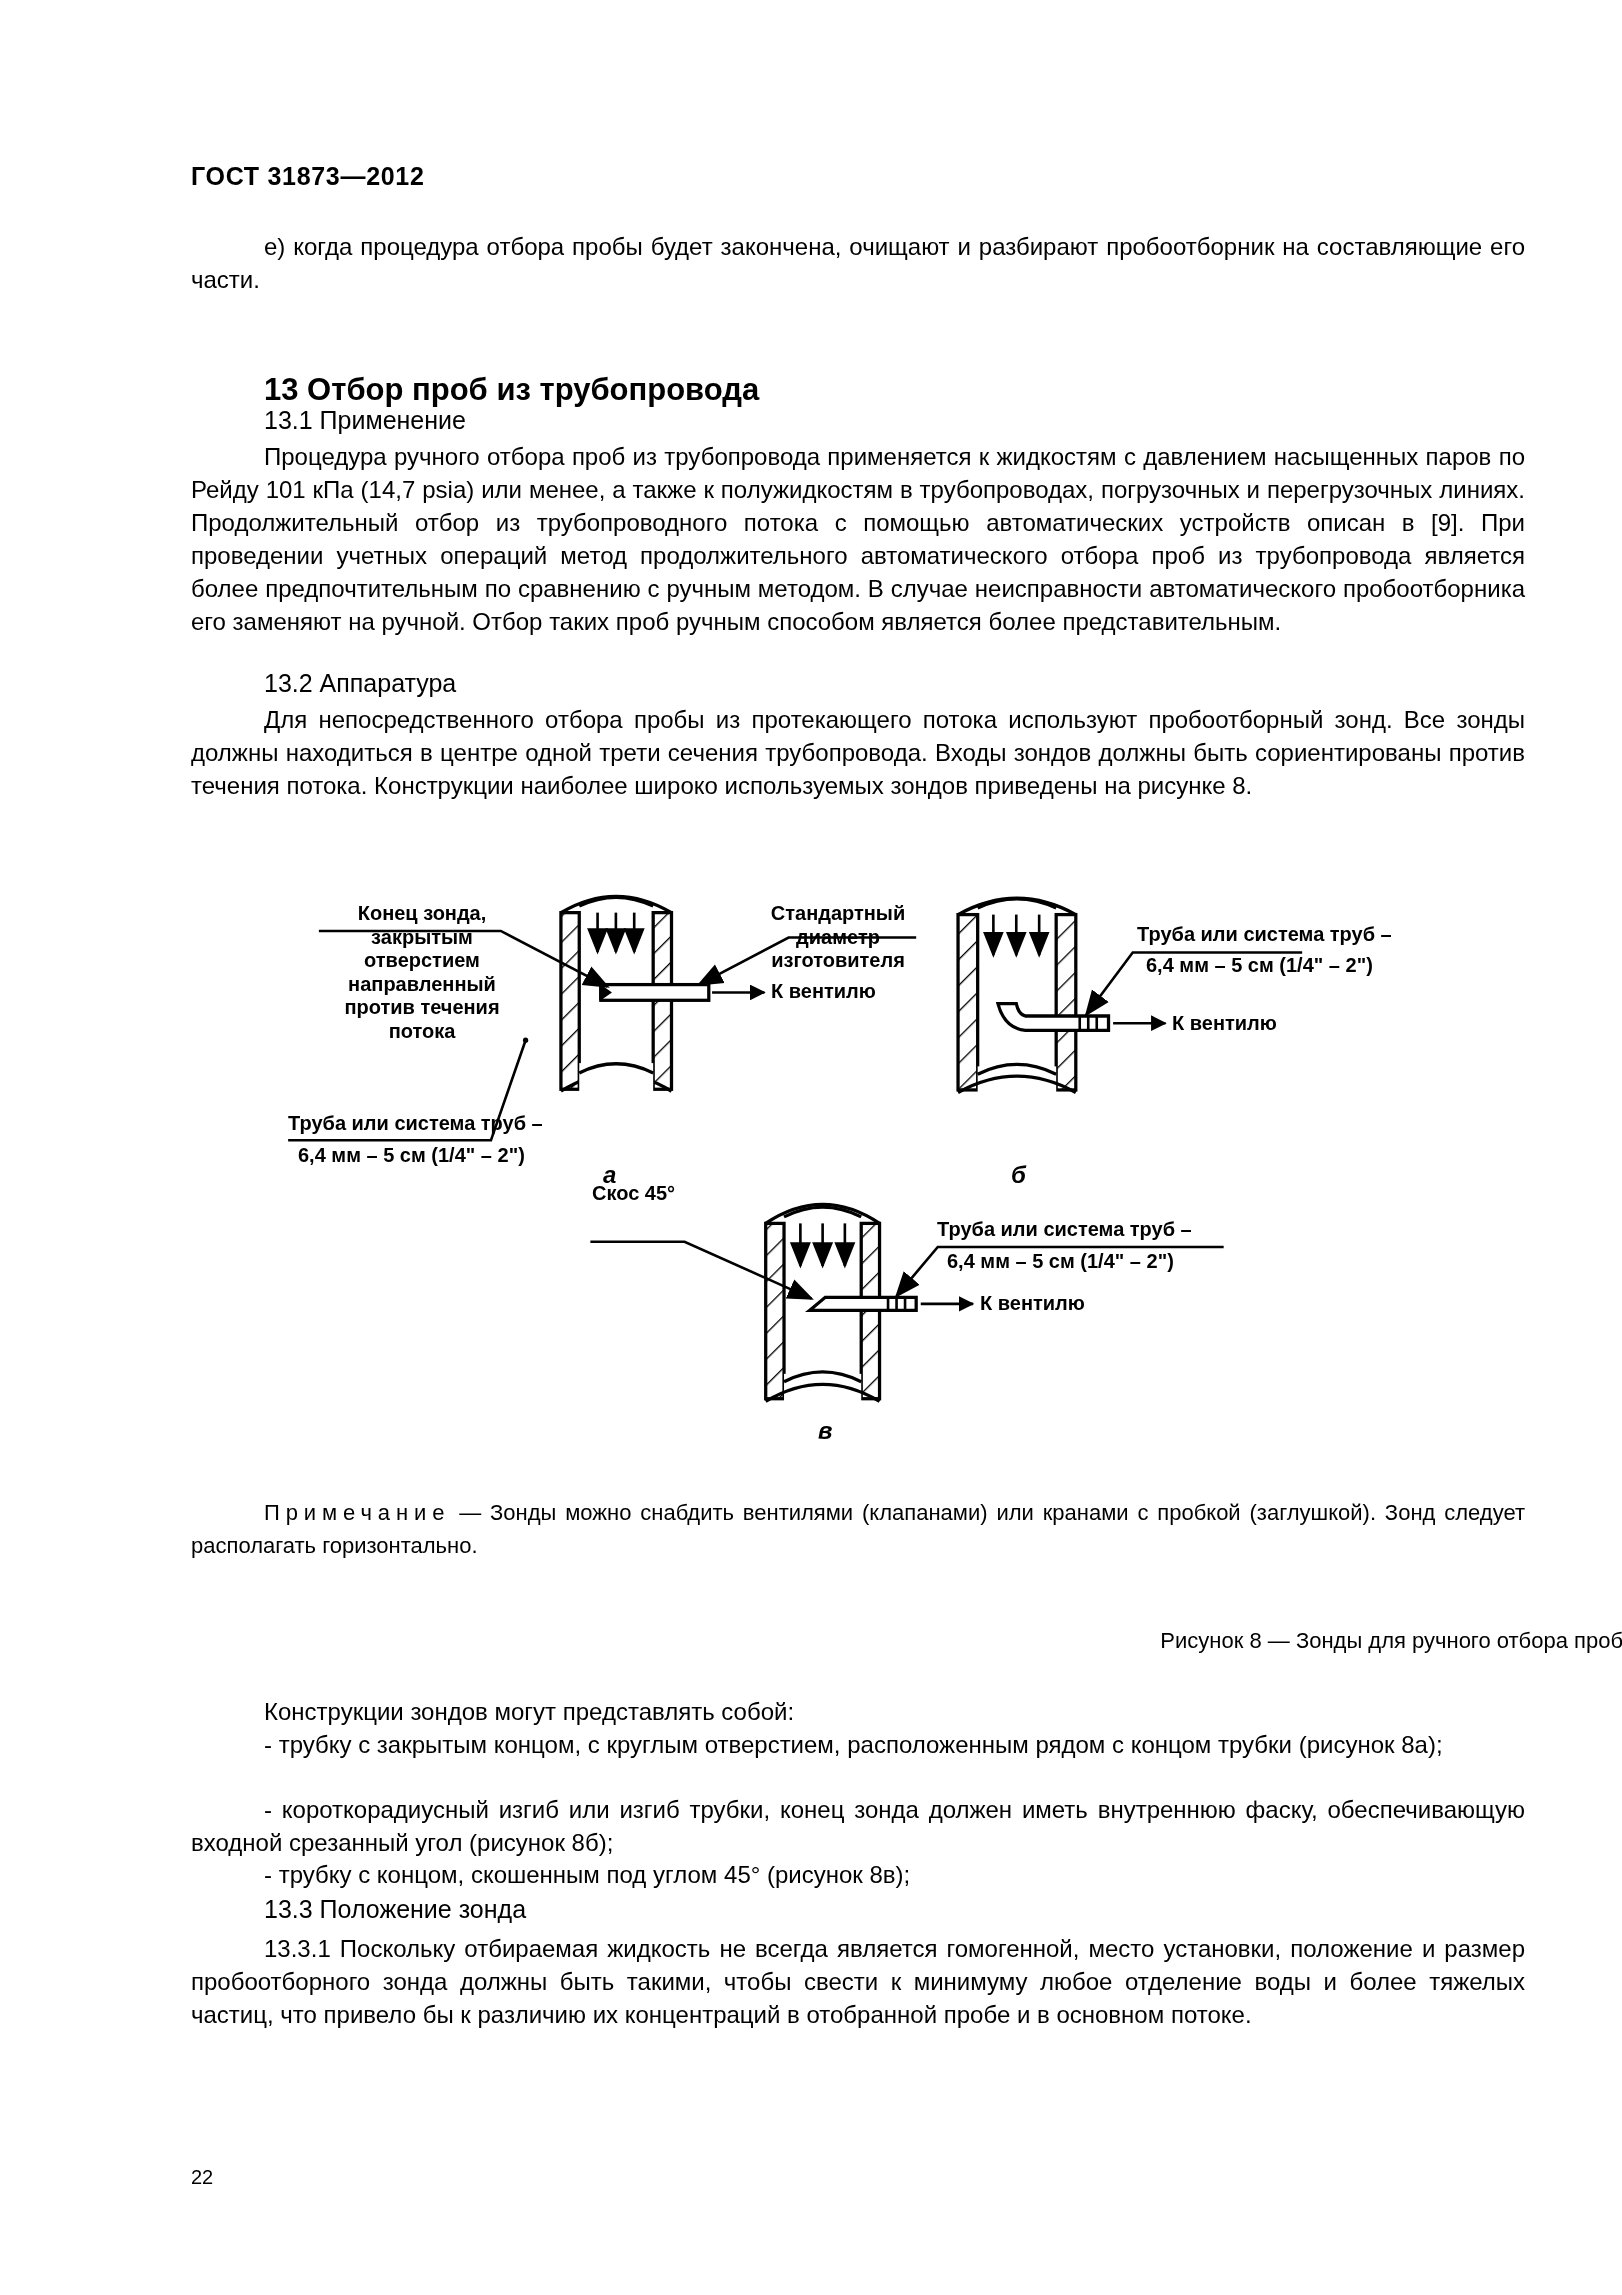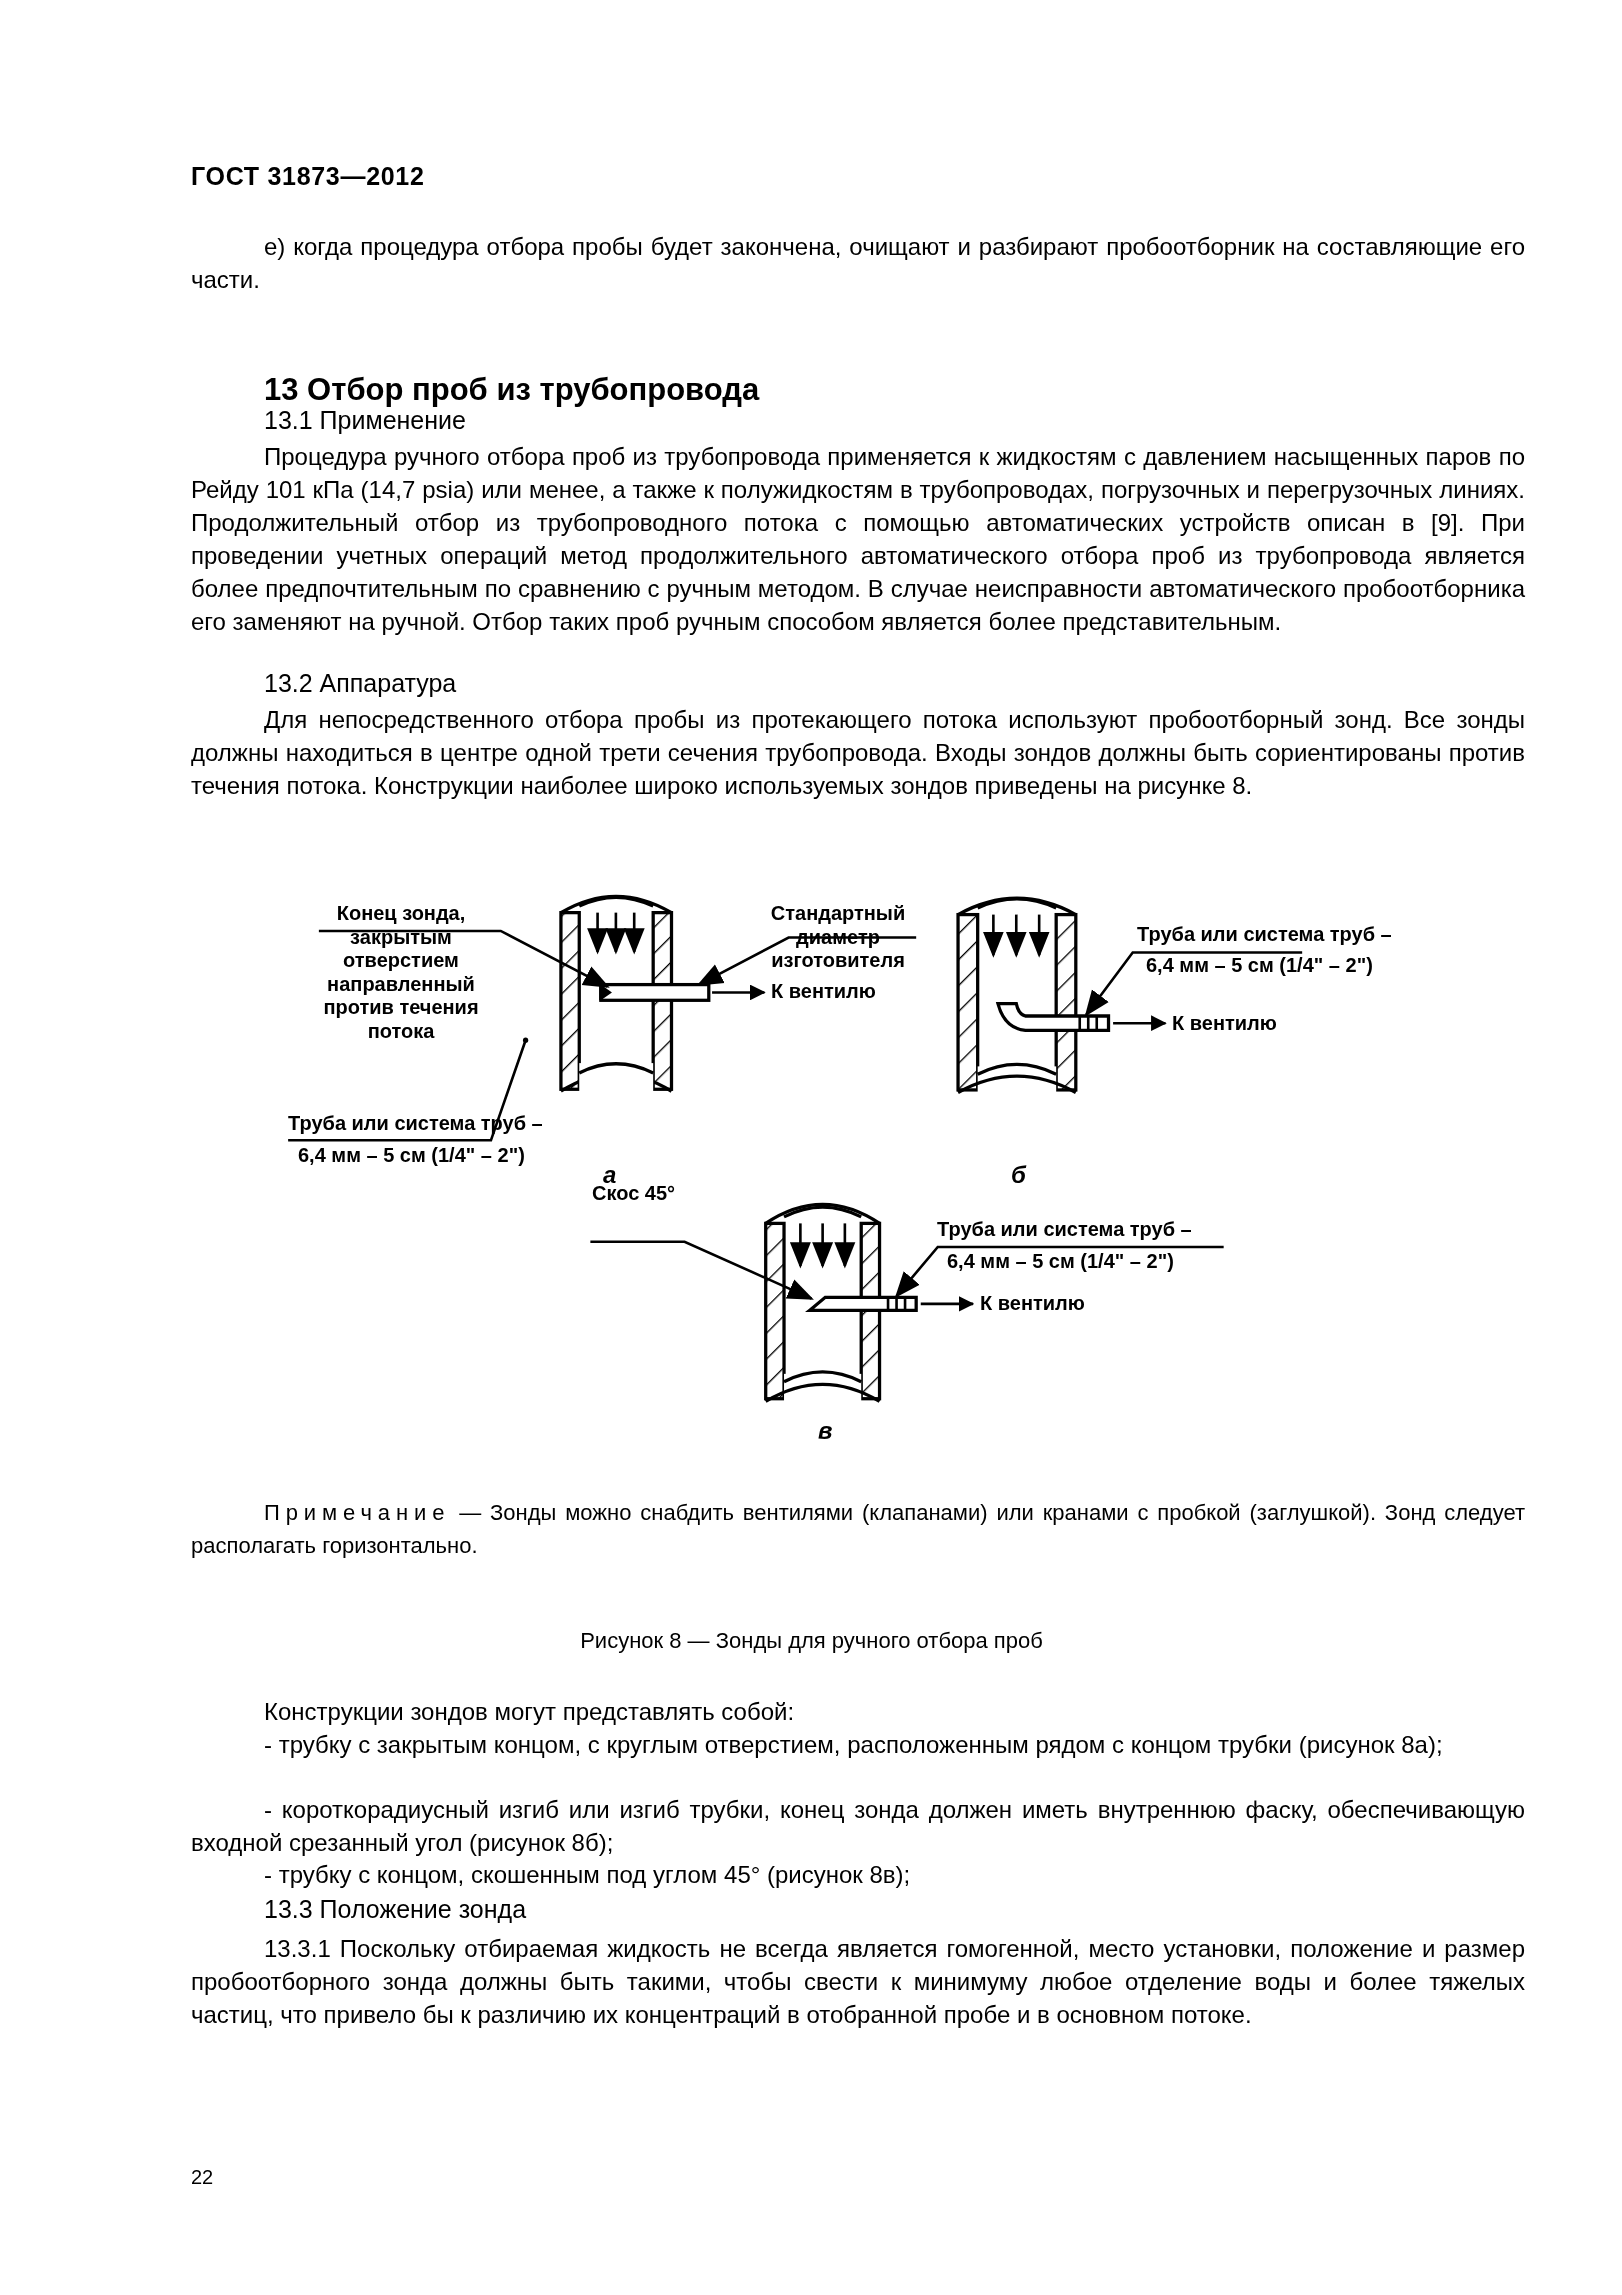--- a/index.html
+++ b/index.html
@@ -6,21 +6,21 @@
   body{width:1623px;height:2295px;position:relative;overflow:hidden;
        font-family:"Liberation Sans",sans-serif;color:#000;}
   .page{position:absolute;left:0;top:0;width:1623px;height:1860px;}
   .hdr{position:absolute;left:191px;top:162px;font-size:25px;font-weight:bold;letter-spacing:0.7px;}
   .p{position:absolute;left:191px;width:1334px;font-size:24px;line-height:33px;text-align:justify;}
   .ind{text-indent:73px;}
   .h1{position:absolute;left:264px;top:327px;font-size:31px;font-weight:bold;margin-top:45px;}
   .h2{position:absolute;left:264px;font-size:25px;font-weight:normal;}
   .lbl{position:absolute;font-size:20px;font-weight:bold;line-height:23.6px;text-align:center;white-space:nowrap;}
   .letter{position:absolute;font-size:24px;font-weight:bold;font-style:italic;}
-  .caption{position:absolute;left:0;width:1623px;top:1628px;font-size:22px;text-align:center;}
+  .caption{position:absolute;left:0;width:1623px;top:1628px;font-size:22px;text-align:right;}
   .note{position:absolute;left:191px;top:1496px;width:1334px;font-size:22px;line-height:33px;text-align:justify;text-indent:73px;}
   .spaced{letter-spacing:5.9px;margin-top:32px;}
   .pgnum{position:absolute;left:191px;top:2166px;font-size:20px;}
   svg{position:absolute;left:0;top:0;}
 </style>
 </head>
 <body>
 
 <div class="page">
 
@@ -122,21 +122,21 @@
         <line x1="1357" y1="1983" x2="1357" y2="2003" stroke="#000" stroke-width="4"></line>
         <line x1="1370" y1="1983" x2="1370" y2="2003" stroke="#000" stroke-width="4"></line>
         <line x1="1383" y1="1983" x2="1383" y2="2003" stroke="#000" stroke-width="4"></line>
       </g>
       <line x1="1407" y1="1993" x2="1487" y2="1993" stroke="#000" stroke-width="4" marker-end="url(#arrbig)"></line>
       <polyline points="902,1898 1046,1898 1240,1985" fill="none" stroke="#000" stroke-width="4" marker-end="url(#arr)"></polyline>
       <polyline points="1870,1906 1433,1906 1370,1981" fill="none" stroke="#000" stroke-width="4" marker-end="url(#arr)"></polyline>
     </g>
   </svg>
 
-  <div class="lbl" style="left:311px;top:902px;width:180px">
+  <div class="lbl" style="left:332px;top:902px;width:180px">
     <div>Конец зонда,</div>
     <div>закрытым</div>
     <div>отверстием</div>
     <div>направленный</div>
     <div>против течения</div>
     <div>потока</div>
   </div>
   <div class="lbl" style="left:753px;top:902px;width:170px">
     <div>Стандартный</div>
     <div>диаметр</div>

